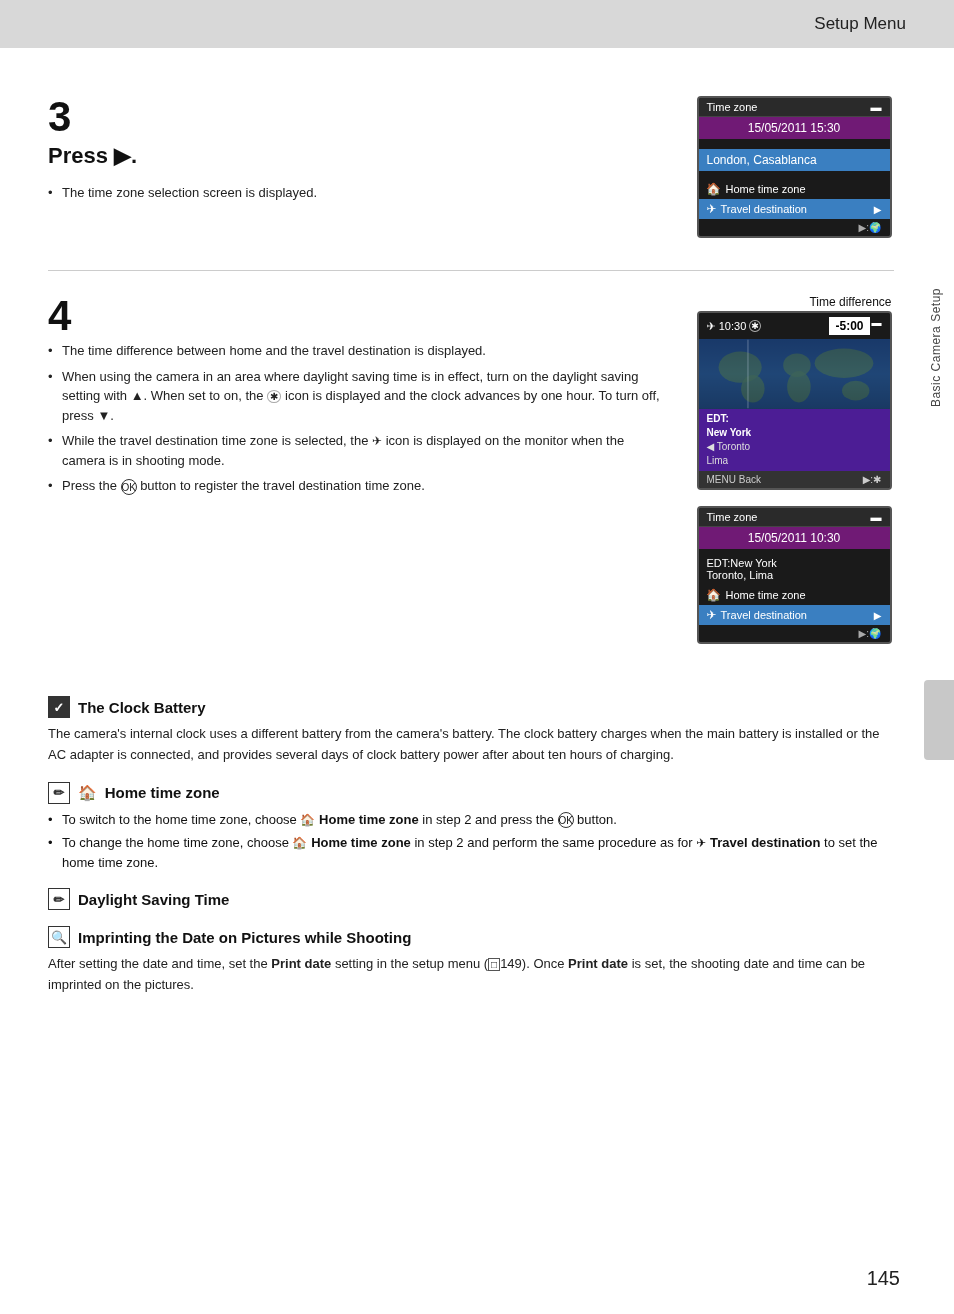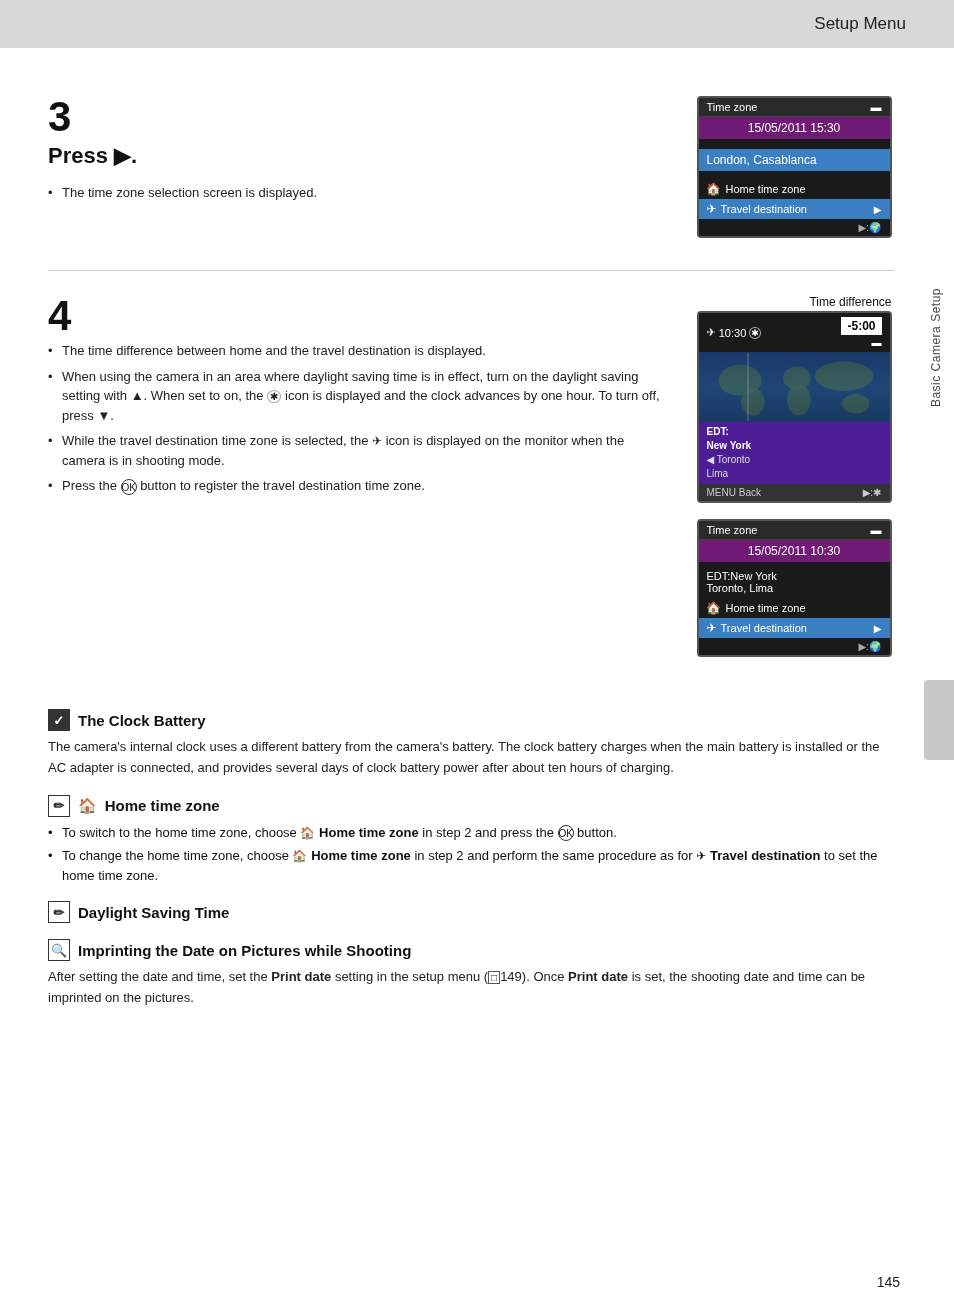--- a/index.html
+++ b/index.html
@@ -288,21 +288,21 @@
       vertical-align: middle;
     }
     .bold-text {
       font-weight: bold;
     }
     
     .page-number {
       position: absolute;
       bottom: 24px;
       right: 54px;
-      font-size: 14px;
+      font-size: 20px;
       color: #222;
     }
     .step-1-right {
       display: flex;
       flex-direction: column;
       align-items: center;
     }
     .step-4-right {
       display: flex;
       flex-direction: column;
@@ -379,21 +379,21 @@
           
         </div>
 
         <div class="camera-screen-map" style="width:195px;">
           <div class="csm-top">
             <div style="color:#fff; font-size:11px; display:flex; align-items:center; gap:3px;">
               <span>✈</span>
               <span>10:30</span>
               <span style="font-size:9px; border:1px solid #aaa; border-radius:50%; padding:0 1px;">✱</span>
             </div>
-            <div style="display:flex; align-items:flex-end; gap:2px;flex-direction:column;">
+            <div style="display:flex; align-items:flex-start; gap:2px;">
               <div class="csm-diff">-5:00</div>
               <span style="color:#fff; font-size:10px;">▬</span>
             </div>
           </div>
 
           <div class="csm-map">
             <svg viewBox="0 0 195 70" xmlns="http://www.w3.org/2000/svg">
 
               <rect width="195" height="70" fill="#1a3a6a"></rect>
 

